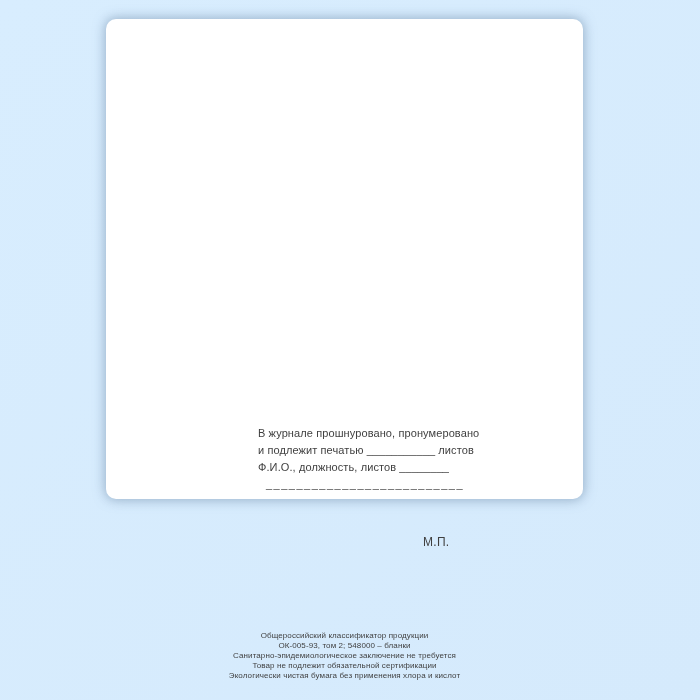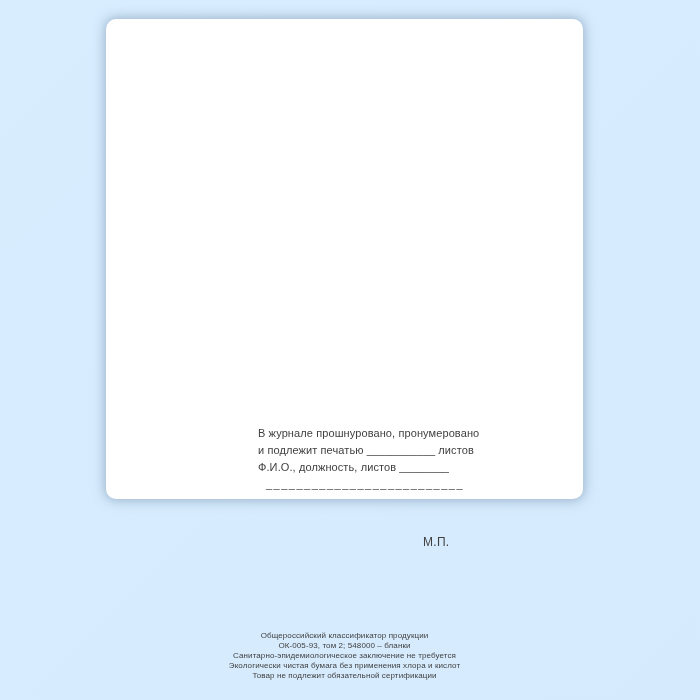--- a/index.html
+++ b/index.html
@@ -85,18 +85,18 @@
       <div class="cert-line">Ф.И.О., должность, листов ________</div>
       <div class="cert-line dashes">__________________________</div>
     </div>
 
     <div class="stamp">М.П.</div>
 
     <div class="footer-block">
       <div class="footer-line">Общероссийский классификатор продукции</div>
       <div class="footer-line">ОК-005-93, том 2; 548000 – бланки</div>
       <div class="footer-line">Санитарно-эпидемиологическое заключение не требуется</div>
+      <div class="footer-line">Товар не подлежит обязательной сертификации</div>
       <div class="footer-line">Экологически чистая бумага без применения хлора и кислот</div>
-      <div class="footer-line">Товар не подлежит обязательной сертификации</div>
     </div>
 
   </div>
 </div>
 
 </body></html>

